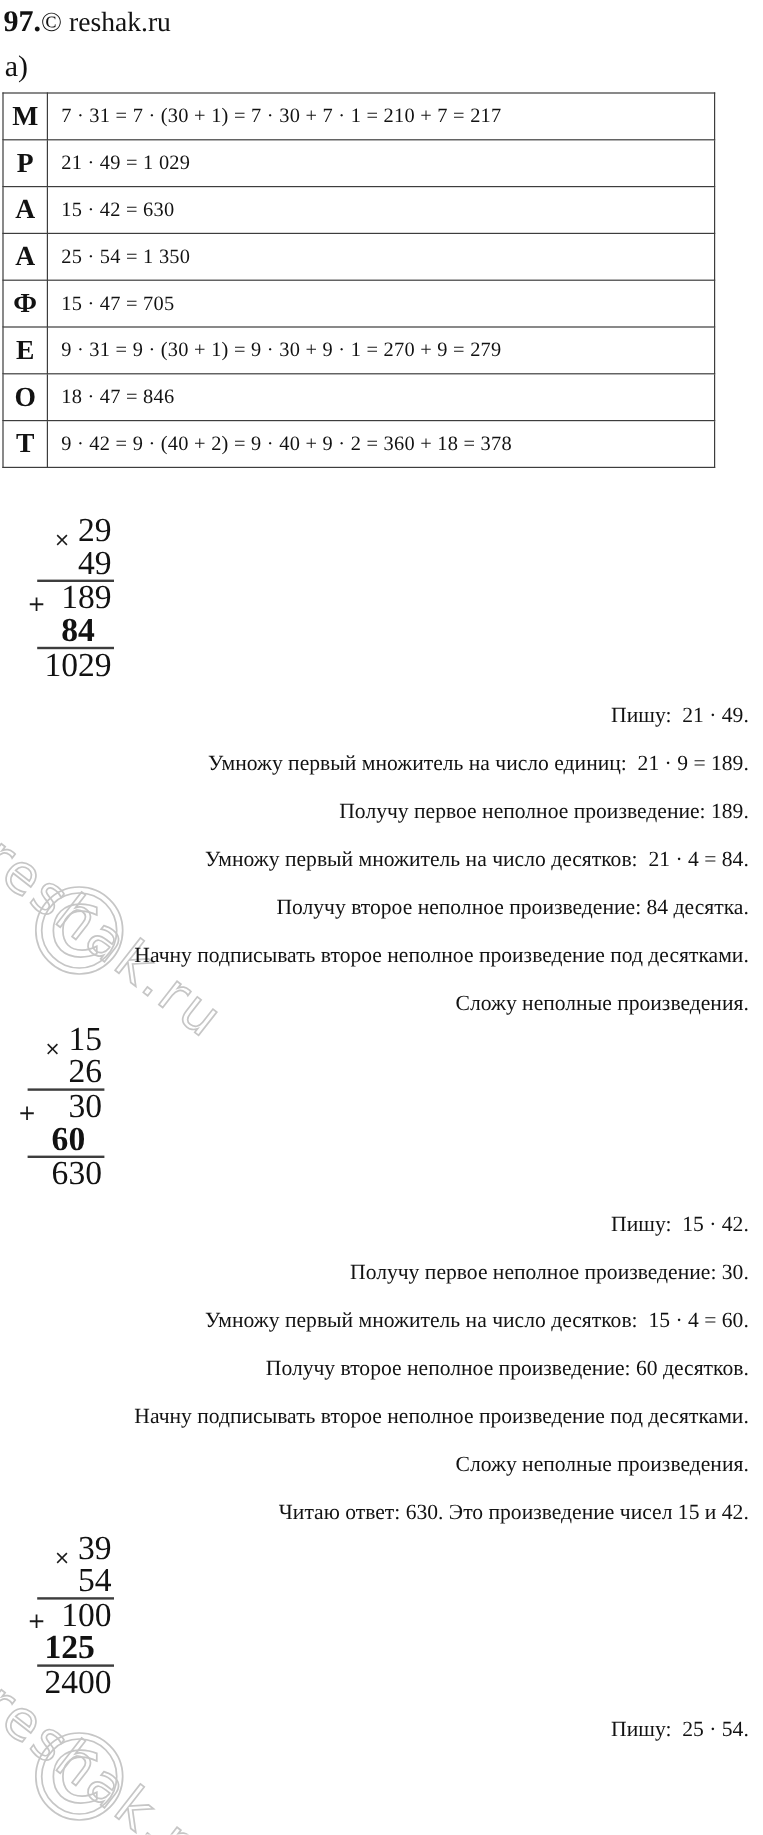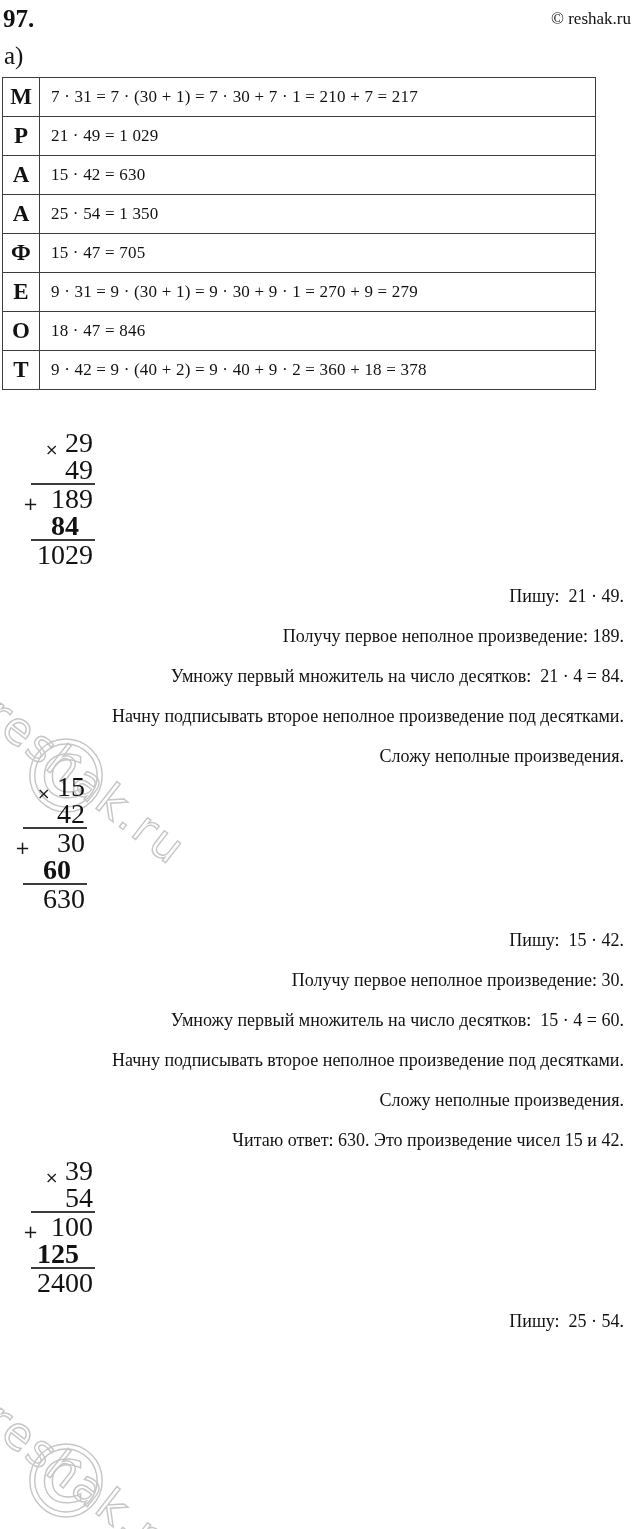--- a/index.html
+++ b/index.html
@@ -15,23 +15,23 @@
     position:absolute; color:transparent;
     -webkit-text-stroke:1.4px #c6c6c6;
     font-family:"DejaVu Sans", sans-serif;
   }
   .wm-sym { left:16px; top:50px; font-size:100px; line-height:100px; }
   .wm-text { left:6px; top:12px; font-size:45px; line-height:45px; letter-spacing:3px;
     transform:rotate(38deg); transform-origin:0 0; white-space:pre; }
 
   .content { position:relative; z-index:1; padding:2px 0 0 2px; }
 
-  .header { display:flex; justify-content:space-between; align-items:flex-start; padding:3px 5px 0 1px; }
+  .header { display:flex; justify-content:flex-start; align-items:flex-start; padding:3px 5px 0 1px; }
   .problem-number { font-weight:bold; font-size:25px; line-height:28px; }
-  .copyright { font-size:17px; line-height:27px; }
+  .copyright { font-size:23px; line-height:27px; }
 
   .part-label { font-size:25px; line-height:28px; margin:9px 0 0 2px; }
 
   table.answers { border-collapse:collapse; margin:7px 0 0 0; }
   table.answers td { border:1.5px solid #3d3d3d; }
   td.letter { width:34px; text-align:center; font-weight:bold; font-size:23px; }
   td.equation { width:544px; font-size:17px; padding:0 0 0 11px; height:38px; letter-spacing:0.2px; white-space:pre; }
 
   .mult-stack { position:relative; margin-left:20px; width:75px; font-size:28px; line-height:27px; }
   .stack-1 { margin-top:39px; }
@@ -124,50 +124,53 @@
       <div class="m-row">
         <span class="num shifted">84</span>
       </div>
       <div class="m-rule"></div>
       <div class="m-row">
         <span class="num">1029</span>
       </div>
     </div>
 
     <p class="step lead">Пишу:  21 · 49.</p>
+    <p class="step">Умножу первый множитель на число единиц:  21 · 9 = 189.</p>
     <p class="step">Получу первое неполное произведение: 189.</p>
     <p class="step">Умножу первый множитель на число десятков:  21 · 4 = 84.</p>
+    <p class="step">Получу второе неполное произведение: 84 десятка.</p>
     <p class="step">Начну подписывать второе неполное произведение под десятками.</p>
     <p class="step">Сложу неполные произведения.</p>
 
     <div class="mult-stack stack-2">
       <div class="m-row">
         <span class="op op-x">×</span>
         <span class="num">15</span>
       </div>
       <div class="m-row">
-        <span class="num">42</span>
+        <span class="num">26</span>
       </div>
       <div class="m-rule"></div>
       <div class="m-row">
         <span class="op op-plus">+</span>
         <span class="num">30</span>
       </div>
       <div class="m-row">
         <span class="num shifted">60</span>
       </div>
       <div class="m-rule"></div>
       <div class="m-row">
         <span class="num">630</span>
       </div>
     </div>
 
     <p class="step lead">Пишу:  15 · 42.</p>
     <p class="step">Получу первое неполное произведение: 30.</p>
     <p class="step">Умножу первый множитель на число десятков:  15 · 4 = 60.</p>
+    <p class="step">Получу второе неполное произведение: 60 десятков.</p>
     <p class="step">Начну подписывать второе неполное произведение под десятками.</p>
     <p class="step">Сложу неполные произведения.</p>
     <p class="step">Читаю ответ: 630. Это произведение чисел 15 и 42.</p>
 
     <div class="mult-stack stack-3">
       <div class="m-row">
         <span class="op op-x">×</span>
         <span class="num">39</span>
       </div>
       <div class="m-row">

